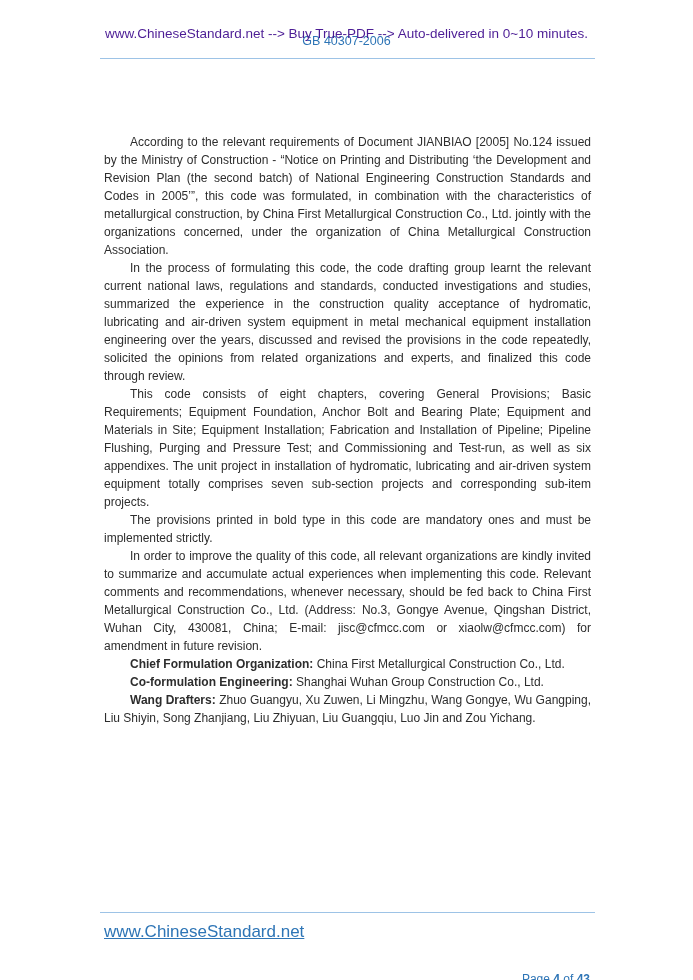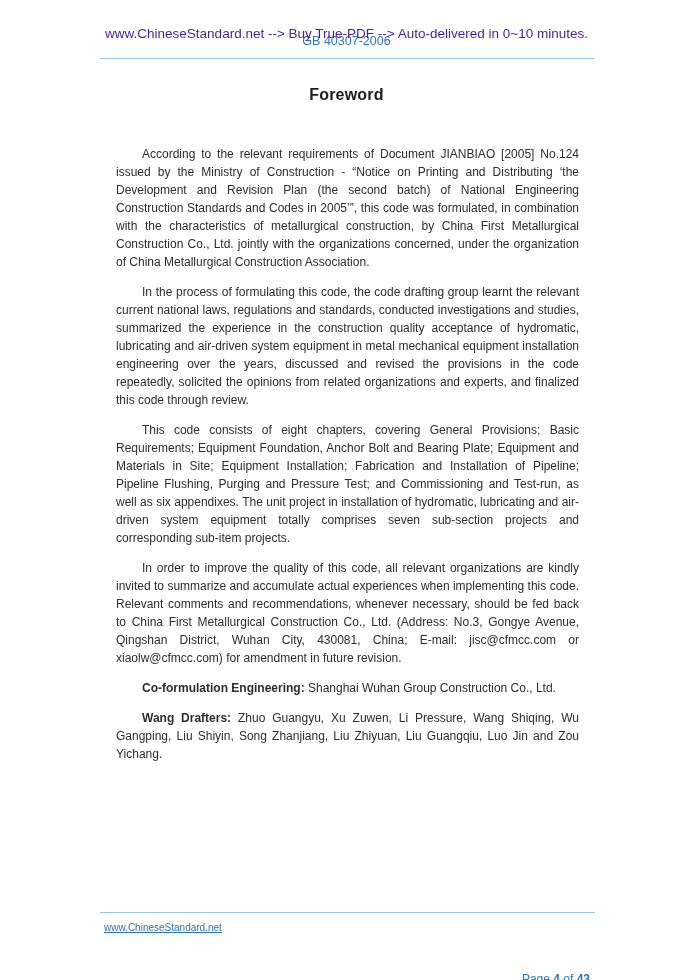--- a/index.html
+++ b/index.html
@@ -60,29 +60,29 @@
     position: absolute;
     top: 133px;
     left: 104px;
     width: 487px;
     font-size: 12px;
     line-height: 18px;
     color: #2d2d2d;
     text-align: justify;
   }
   .body-text p {
-    margin: 12px;
+    margin: 0;
     padding: 0;
     text-indent: 26px;
   }
   .footer-link {
     position: absolute;
     top: 922px;
     left: 104px;
-    font-size: 10px;
+    font-size: 17px;
     color: #2e75b6;
     text-decoration: underline;
   }
   .footer-page {
     position: absolute;
     top: 972px;
     right: 103px;
     font-size: 12px;
     color: #2e75b6;
   }
@@ -92,29 +92,30 @@
 <body>
 
 <div class="page">
 
   <div class="header-code">GB 40307-2006</div>
 
   <a class="header-promo" href="#">www.ChineseStandard.net --&gt; Buy True-PDF --&gt; Auto-delivered in 0~10 minutes.</a>
 
   <div class="rule rule-top"></div>
 
-  <div class="doc-title">Foreword</div>
 
   <div class="body-text">
     <p><span>According to the relevant requirements of Document JIANBIAO [2005] No.124 issued by the Ministry of Construction - “Notice on Printing and Distributing ‘the Development and Revision Plan (the second batch) of National Engineering Construction Standards and Codes in 2005’”, this code was formulated, in combination with the characteristics of metallurgical construction, by China First Metallurgical Construction Co., Ltd. jointly with the organizations concerned, under the organization of China Metallurgical Construction Association.</span></p>
     <p><span>In the process of formulating this code, the code drafting group learnt the relevant current national laws, regulations and standards, conducted investigations and studies, summarized the experience in the construction quality acceptance of hydromatic, lubricating and air-driven system equipment in metal mechanical equipment installation engineering over the years, discussed and revised the provisions in the code repeatedly, solicited the opinions from related organizations and experts, and finalized this code through review.</span></p>
     <p><span>This code consists of eight chapters, covering General Provisions; Basic Requirements; Equipment Foundation, Anchor Bolt and Bearing Plate; Equipment and Materials in Site; Equipment Installation; Fabrication and Installation of Pipeline; Pipeline Flushing, Purging and Pressure Test; and Commissioning and Test-run, as well as six appendixes. The unit project in installation of hydromatic, lubricating and air-driven system equipment totally comprises seven sub-section projects and corresponding sub-item projects.</span></p>
+    <p><span>The provisions printed in bold type in this code are mandatory ones and must be implemented strictly.</span></p>
     <p><span>In order to improve the quality of this code, all relevant organizations are kindly invited to summarize and accumulate actual experiences when implementing this code. Relevant comments and recommendations, whenever necessary, should be fed back to China First Metallurgical Construction Co., Ltd. (Address: No.3, Gongye Avenue, Qingshan District, Wuhan City, 430081, China; E-mail: jisc@cfmcc.com or xiaolw@cfmcc.com) for amendment in future revision.</span></p>
+    <p><strong>Chief Formulation Organization:</strong><span> China First Metallurgical Construction Co., Ltd.</span></p>
     <p><strong>Co-formulation Engineering:</strong><span> Shanghai Wuhan Group Construction Co., Ltd.</span></p>
-    <p><strong>Wang Drafters:</strong><span> Zhuo Guangyu, Xu Zuwen, Li Pressure, Wang Shiqing, Wu Gangping, Liu Shiyin, Song Zhanjiang, Liu Zhiyuan, Liu Guangqiu, Luo Jin and Zou Yichang.</span></p>
+    <p><strong>Wang Drafters:</strong><span> Zhuo Guangyu, Xu Zuwen, Li Mingzhu, Wang Gongye, Wu Gangping, Liu Shiyin, Song Zhanjiang, Liu Zhiyuan, Liu Guangqiu, Luo Jin and Zou Yichang.</span></p>
   </div>
 
   <div class="rule rule-bottom"></div>
 
   <a class="footer-link" href="#">www.ChineseStandard.net</a>
 
   <div class="footer-page">
     <span>Page</span>
     <b>4</b>
     <span>of</span>

